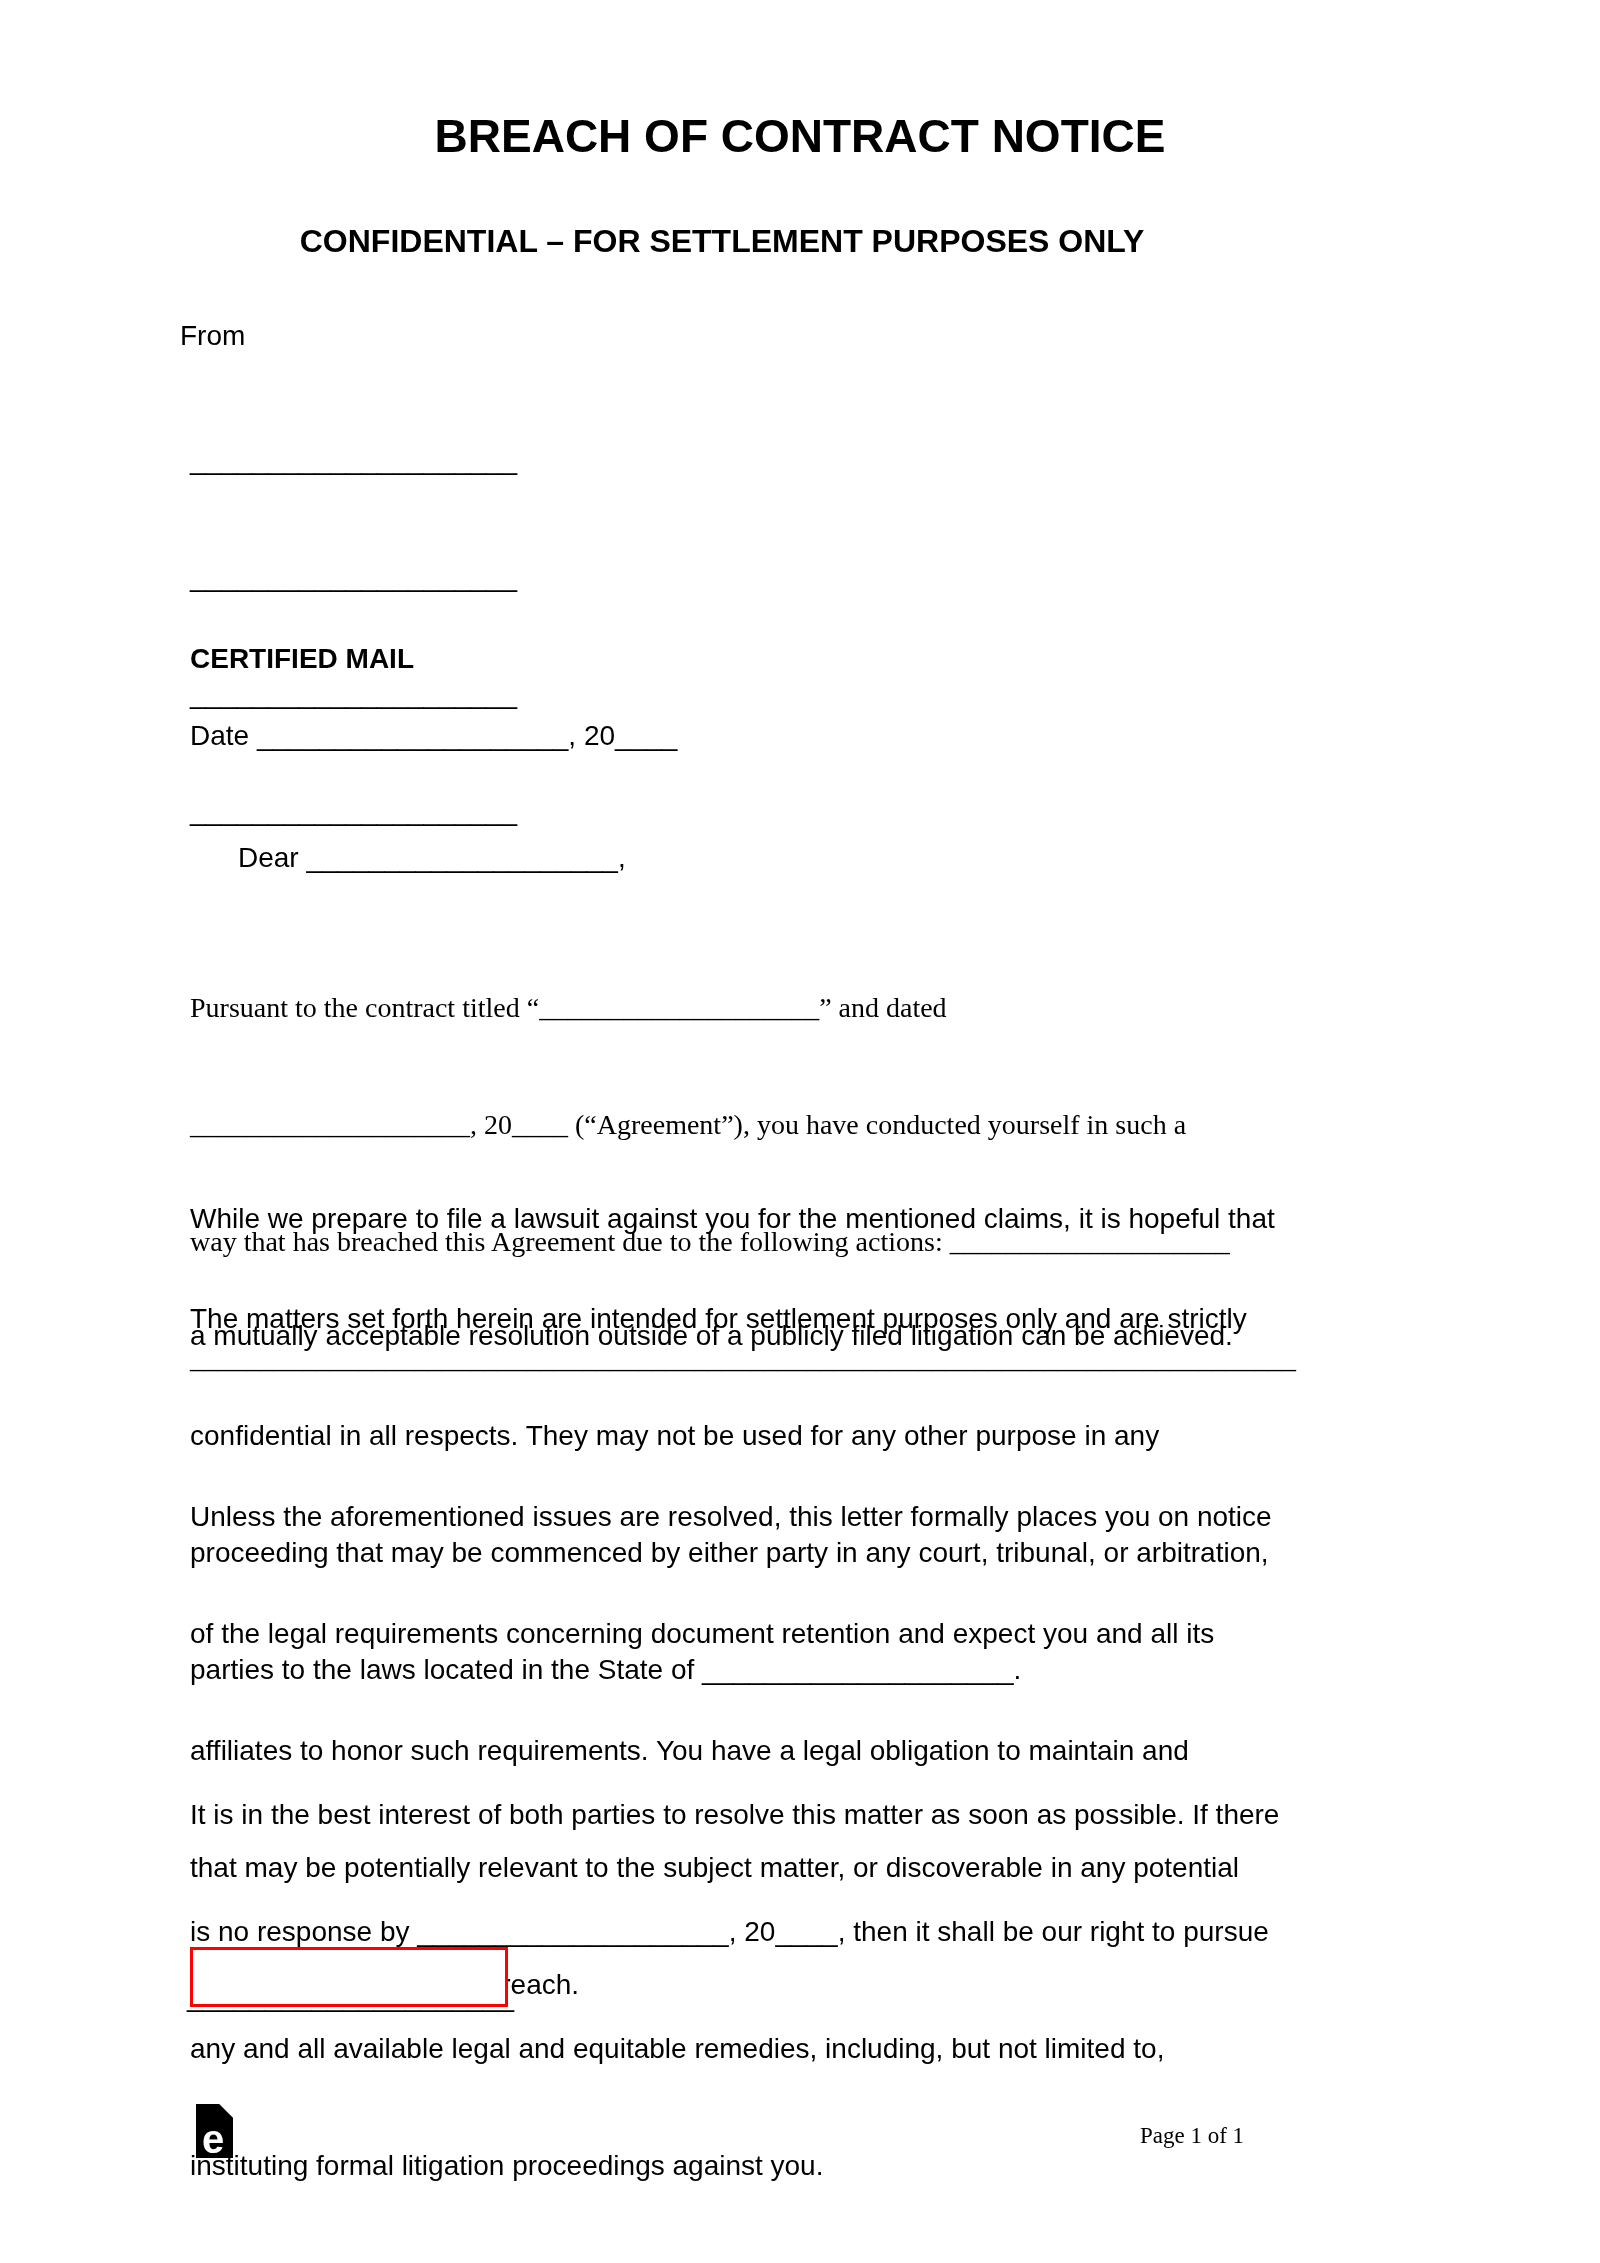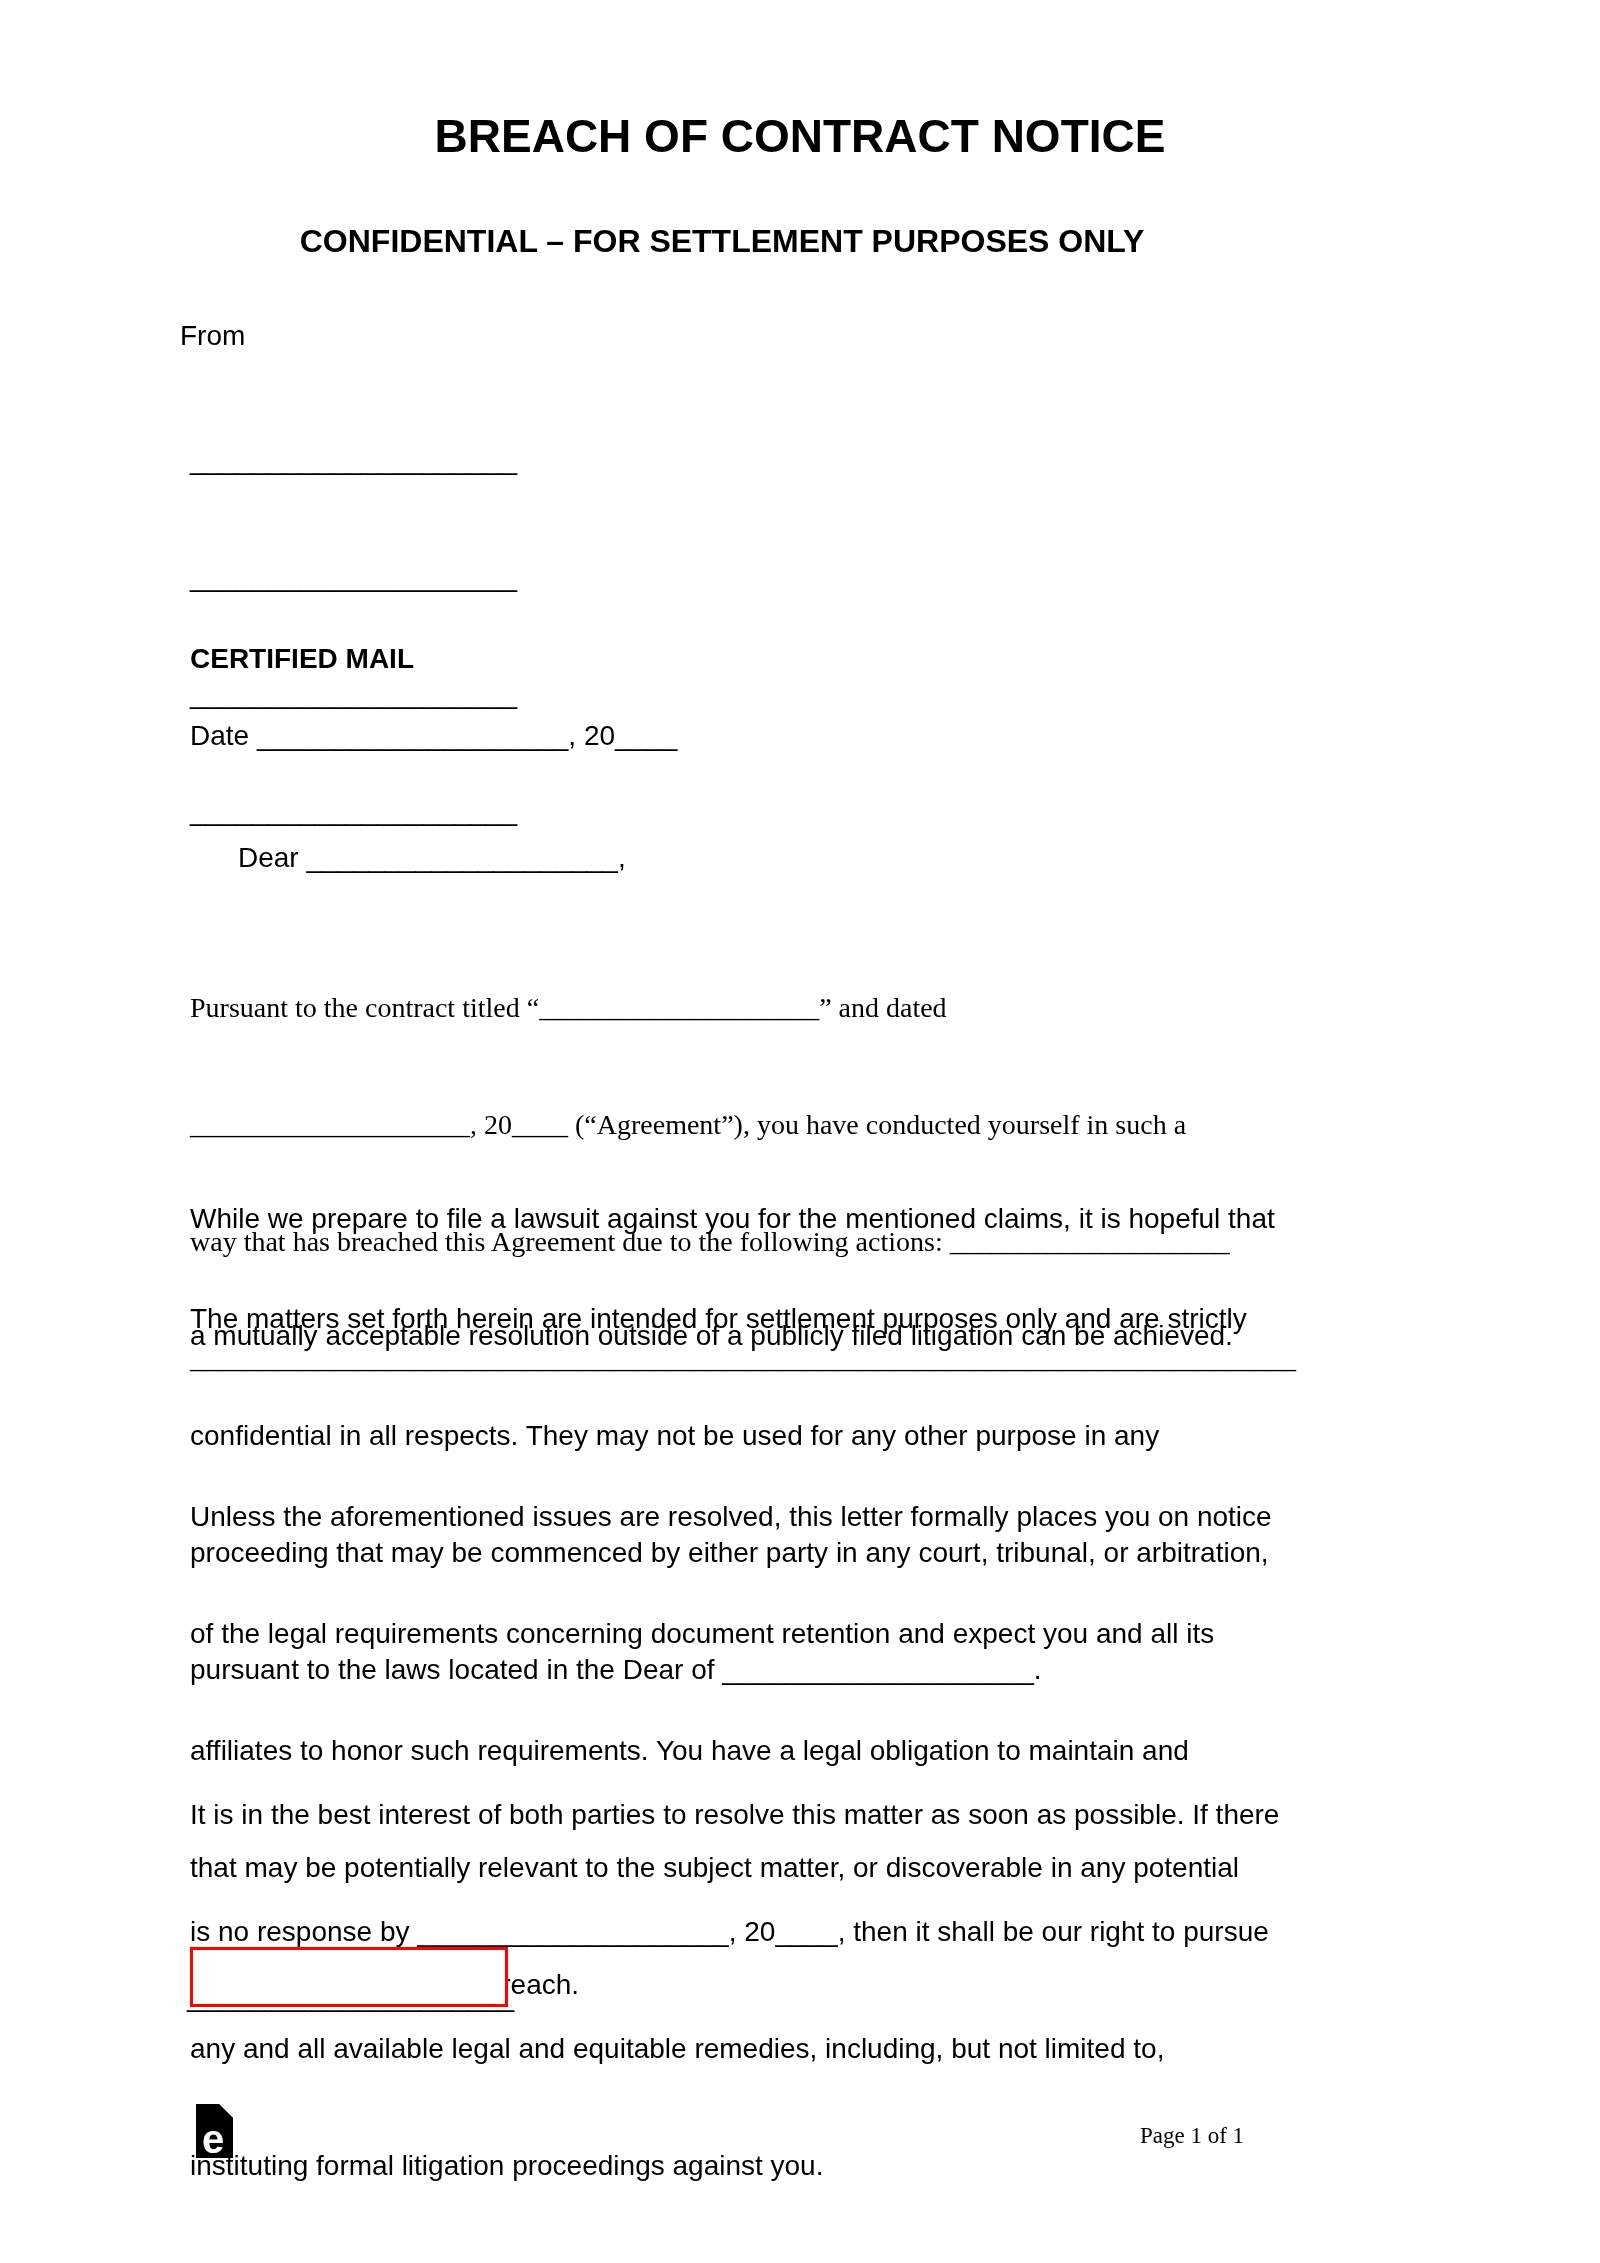--- a/index.html
+++ b/index.html
@@ -101,21 +101,21 @@
 
   <div class="abs body-text" style="left:190px; top:1121px;">
     <div>While we prepare to file a lawsuit against you for the mentioned claims, it is hopeful that</div>
     <div>a mutually acceptable resolution outside of a publicly filed litigation can be achieved.</div>
   </div>
 
   <div class="abs body-text" style="left:190px; top:1221px;">
     <div>The matters set forth herein are intended for settlement purposes only and are strictly</div>
     <div>confidential in all respects. They may not be used for any other purpose in any</div>
     <div>proceeding that may be commenced by either party in any court, tribunal, or arbitration,</div>
-    <div>pursuant to the laws located in the Dear of ____________________.</div>
+    <div>parties to the laws located in the State of ____________________.</div>
   </div>
 
   <div class="abs body-text" style="left:190px; top:1419px;">
     <div>Unless the aforementioned issues are resolved, this letter formally places you on notice</div>
     <div>of the legal requirements concerning document retention and expect you and all its</div>
     <div>affiliates to honor such requirements. You have a legal obligation to maintain and</div>
     <div>that may be potentially relevant to the subject matter, or discoverable in any potential</div>
     <div>action arising from, this breach.</div>
   </div>
 

